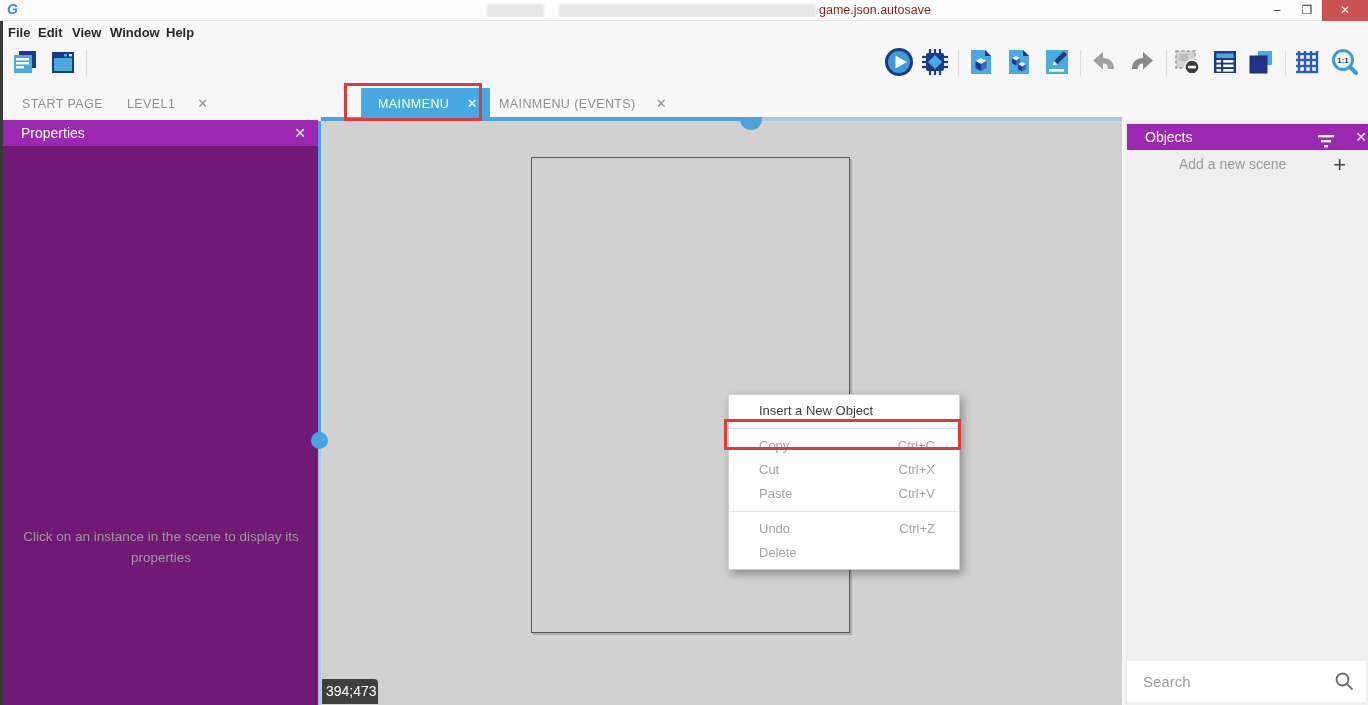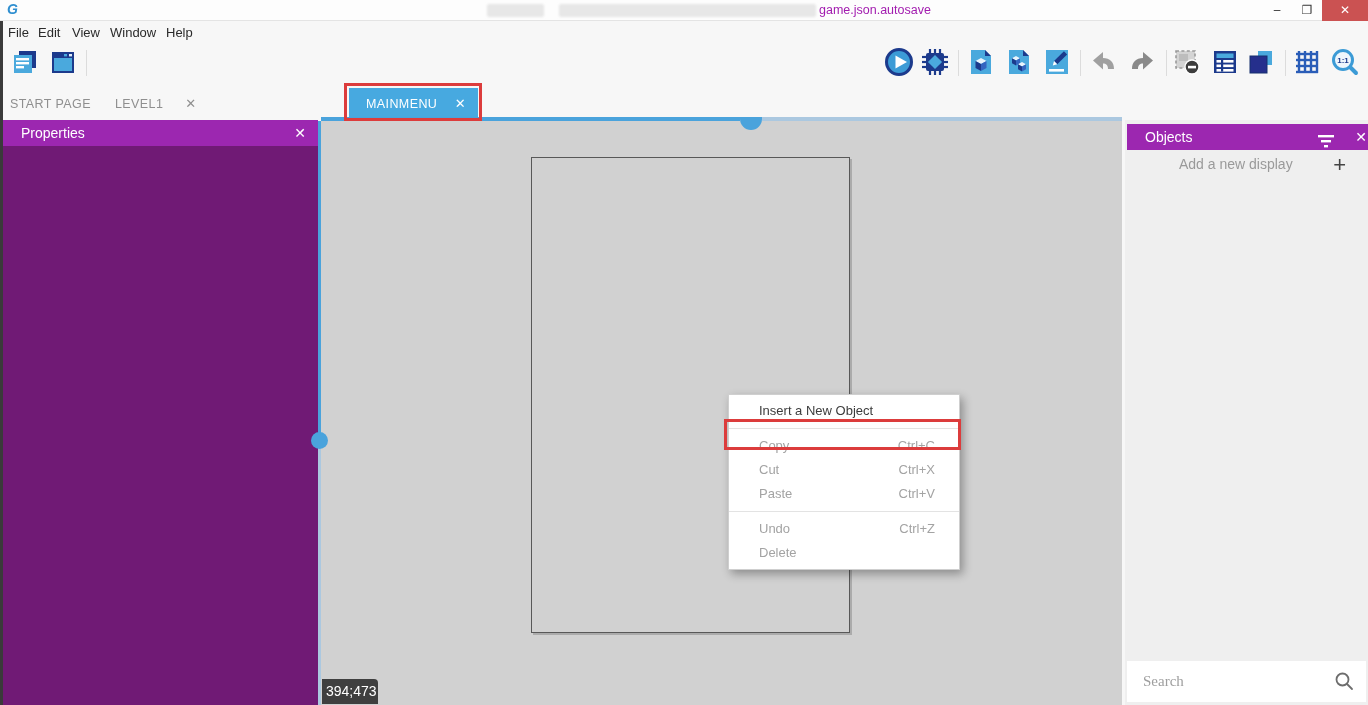--- a/index.html
+++ b/index.html
@@ -10,42 +10,42 @@
 
   
   #titlebar { left:0; top:0; width:1368px; height:21px; background:#fdfdfd;
     border-bottom:1px solid #e4e4e4; z-index:40; }
   #logo { left:7px; top:1px; font-weight:bold; font-size:14px; color:#2f8fd0;
     font-style:italic; letter-spacing:-1px; }
   .redacted { top:4px; height:13px; background:#e7e7e7; border-radius:2px;
     filter:blur(1px); }
   #redacted-a { left:487px; width:57px; }
   #redacted-b { left:559px; width:257px; }
-  #win-title { left:819px; top:3px; font-size:12.5px; color:#a21caf; }
+  #win-title { left:819px; top:3px; font-size:12.5px; color:#7f1d1d; }
   .winctl { top:0; height:21px; width:30px; text-align:center; line-height:20px;
     font-size:12px; color:#333; cursor:default; }
   #btn-min { left:1262px; }
   #btn-restore { left:1292px; }
   #btn-close { left:1322px; width:46px; background:#cb5252; color:#fff; }
 
   
   #left-edge { left:0; top:21px; width:3px; height:684px; background:#3a3a3a; z-index:30; }
 
   
-  #menubar { left:0; top:21px; width:1368px; height:23px; }
+  #menubar { left:0; top:21px; width:1368px; height:23px;font-weight:bold; }
   .menu-item { top:0; font-size:13px; color:#2a2a2a; line-height:23px; cursor:default; }
 
   
   #toolbar { left:0; top:44px; width:1368px; height:44px; }
   .tool { width:30px; height:30px; top:3px; cursor:pointer; }
   .tool svg { width:30px; height:30px; display:block; }
   .tool-sep { top:6px; width:1px; height:26px; background:#dcdcdc; }
 
   
-  #tabbar { left:0; top:88px; width:1332px; height:32px; }
+  #tabbar { left:12px; top:88px; width:1332px; height:32px; }
   .tab { top:0; height:32px; line-height:32px; font-size:12.5px; color:#8f8f8f;
     letter-spacing:.4px; white-space:nowrap; cursor:pointer; }
   .tab .x { color:#8f8f8f; font-size:13px; cursor:pointer; }
   .tab-active { background:#47a9e0; color:#fff; padding:0 34px 0 17px; }
   .tab-active .x { position:absolute; right:12px; top:0; color:#fff; }
   .annotation { border:3px solid #dc3c3c; z-index:90; pointer-events:none; }
 
   
   #props-panel { left:3px; top:120px; width:315px; height:650px; background:#701a75; }
   .panel-header { height:26px; background:#9c27b0; color:#fff; font-size:14px;
@@ -77,21 +77,21 @@
   
   #objects-panel { left:1125px; top:120px; width:243px; height:585px; background:#efefef; }
   #objects-header { left:2px; top:4px; width:252px; }
   #add-object-row { left:0; top:36px; width:243px; height:24px; }
   #add-object-label { left:54px; top:0; color:#9a9a9a; font-size:14px; }
   #add-object-btn { right:22px; top:-4px; font-size:22px; color:#444; font-weight:400;
     cursor:pointer; }
   #search-box { left:2px; top:541px; width:239px; height:41px; background:#fff; }
   #search-input { position:absolute; left:16px; top:0; width:180px; height:41px;
     border:0; outline:0; font-size:15px; color:#333; background:transparent;
-    font-family:Liberation Serif, serif; }
+    font-family:Liberation Sans, sans-serif; }
   #search-input::placeholder { color:#9e9e9e; }
   #search-icon { position:absolute; right:12px; top:10px; }
 
   
   #context-menu { left:728px; top:394px; width:232px; background:#fff;
     border:1px solid #cfcfcf; box-shadow:3px 4px 9px rgba(0,0,0,0.33);
     padding:4px 0; z-index:70; }
   .cm-item { position:relative; height:24px; line-height:24px; font-size:13px;
     padding-left:30px; color:#3c3c3c; cursor:pointer; white-space:nowrap; }
   .cm-item.disabled { color:#a3a3a3; cursor:default; }
@@ -259,29 +259,31 @@
           <text x="13" y="16" font-size="8" font-weight="bold" fill="#1c3a8c" text-anchor="middle" font-family="Liberation Sans, sans-serif">1:1</text>
           <line x1="20.5" y1="20.5" x2="26" y2="26" stroke="#3c9bd6" stroke-width="4" stroke-linecap="round"></line>
         </svg>
     </span>
   </div>
 
   <div id="tabbar" class="abs">
     <span class="abs tab" style="left:10px"><span>START PAGE</span></span>
     <span class="abs tab" style="left:115px"><span>LEVEL1</span><span class="x" style="margin-left:22px">✕</span></span>
     <span class="abs tab tab-active" style="left:349px; width:129px"><span>MAINMENU</span><span class="x">✕</span></span>
+    <span class="abs tab" style="left:487px"><span>MAINMENU (EVENTS)</span><span class="x" style="margin-left:20px">✕</span></span>
   </div>
 
   <div class="abs annotation" style="left:344px; top:83px; width:138px; height:38px"></div>
 
   <div id="props-panel" class="abs">
     <div class="panel-header">
       <span>Properties</span>
       <span class="hx">✕</span>
     </div>
+    <div id="props-msg" class="abs">Click on an instance in the scene to display its properties</div>
   </div>
 
   <div id="canvas" class="abs">
     <div id="scene-rect" class="abs"></div>
     <div id="coords-badge" class="abs">394;473</div>
   </div>
 
   <div id="split-top-dark" class="abs split"></div>
   <div id="split-top-light" class="abs split"></div>
   <div id="split-top-handle" class="abs split"></div>
@@ -295,21 +297,21 @@
       <span class="abs" style="right:44px; top:6px; cursor:pointer">
         <svg width="18" height="14" viewBox="0 0 18 14">
             <rect x="1" y="1" width="16" height="2.4" fill="#fff"></rect>
             <rect x="4" y="6" width="10" height="2.4" fill="#fff"></rect>
             <rect x="7" y="11" width="4" height="2.4" fill="#fff"></rect>
           </svg>
       </span>
       <span class="hx">✕</span>
     </div>
     <div id="add-object-row" class="abs">
-      <span id="add-object-label" class="abs">Add a new display</span>
+      <span id="add-object-label" class="abs">Add a new scene</span>
       <span id="add-object-btn" class="abs">+</span>
     </div>
     <div id="search-box" class="abs">
       <input id="search-input" type="text" placeholder="Search" style="">
       <span id="search-icon">
         <svg width="20" height="20" viewBox="0 0 20 20">
             <circle cx="8.5" cy="8.5" r="6" fill="none" stroke="#6d6d6d" stroke-width="1.8"></circle>
             <line x1="13" y1="13" x2="18" y2="18" stroke="#6d6d6d" stroke-width="1.8" stroke-linecap="round"></line>
           </svg>
       </span>

